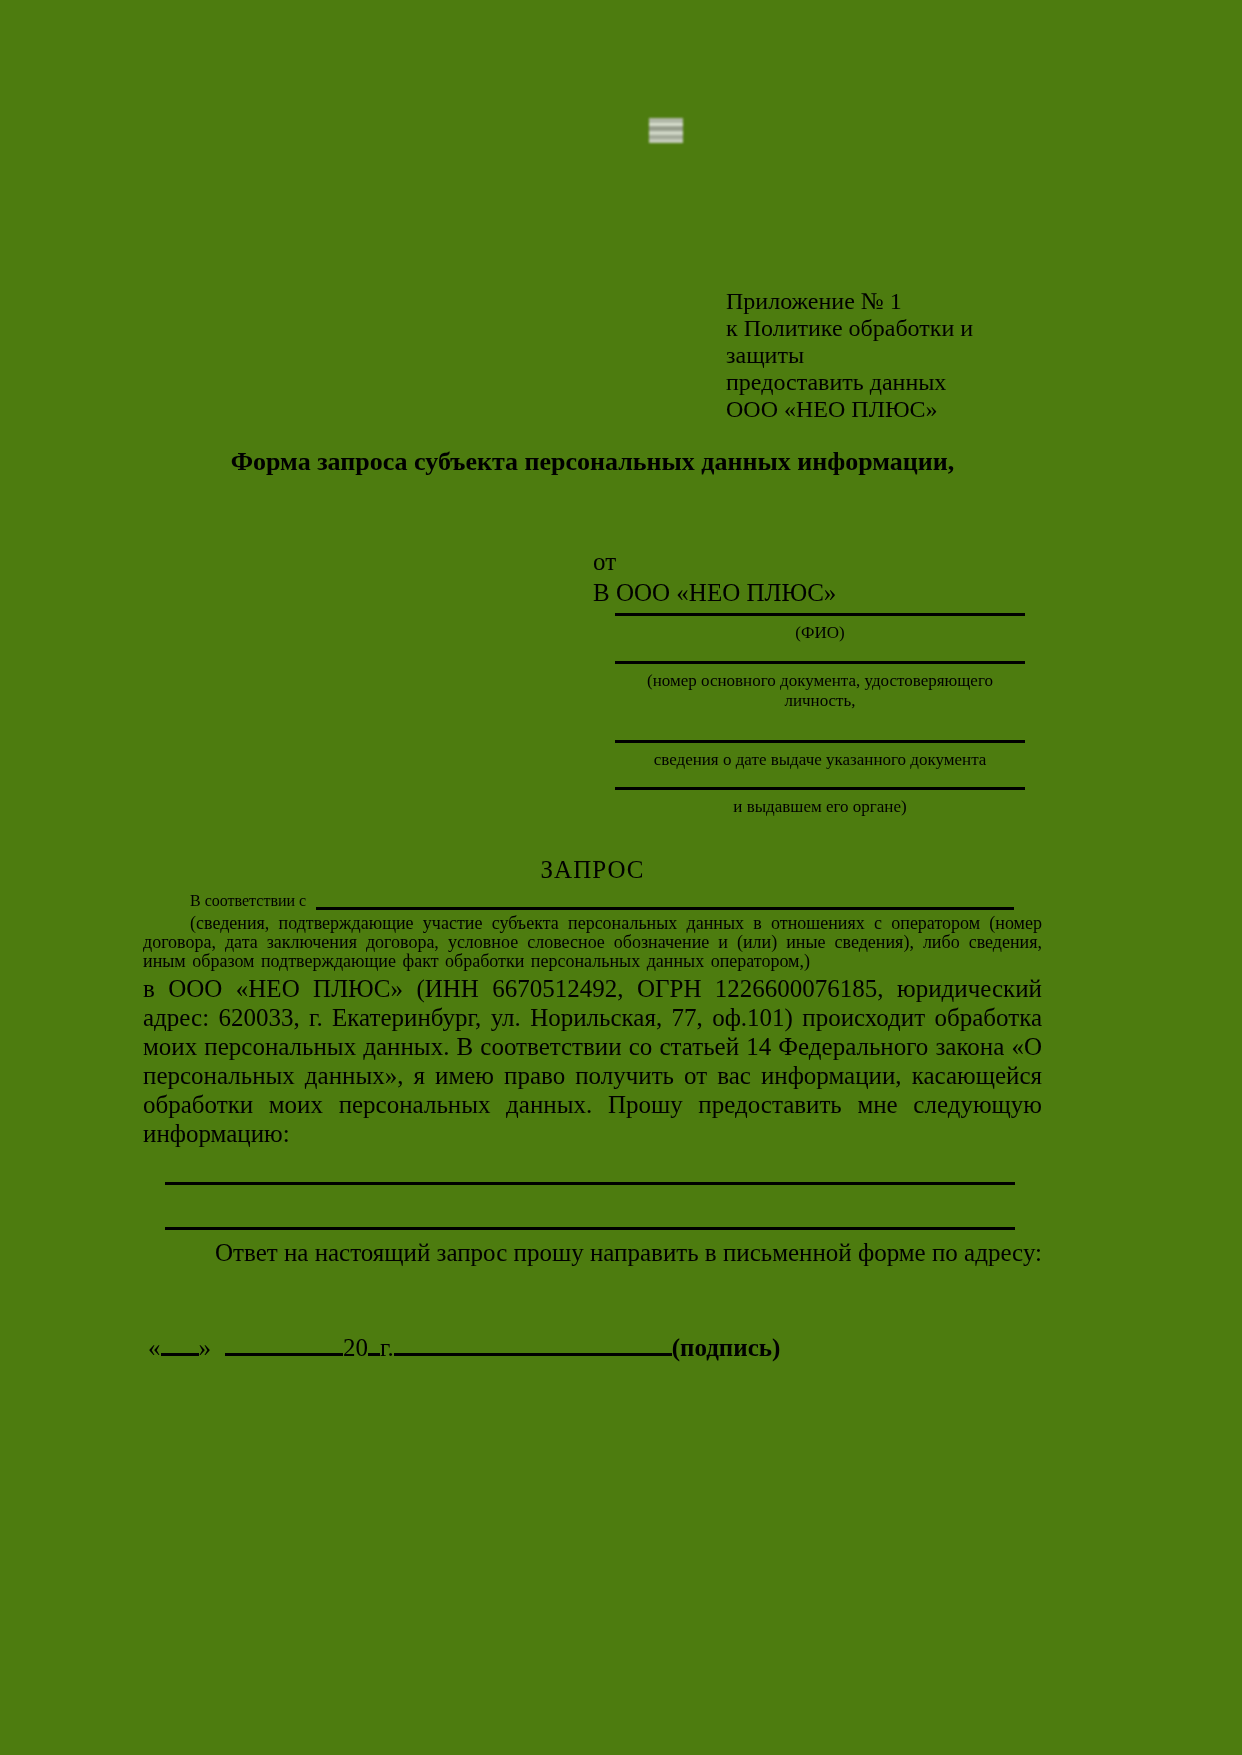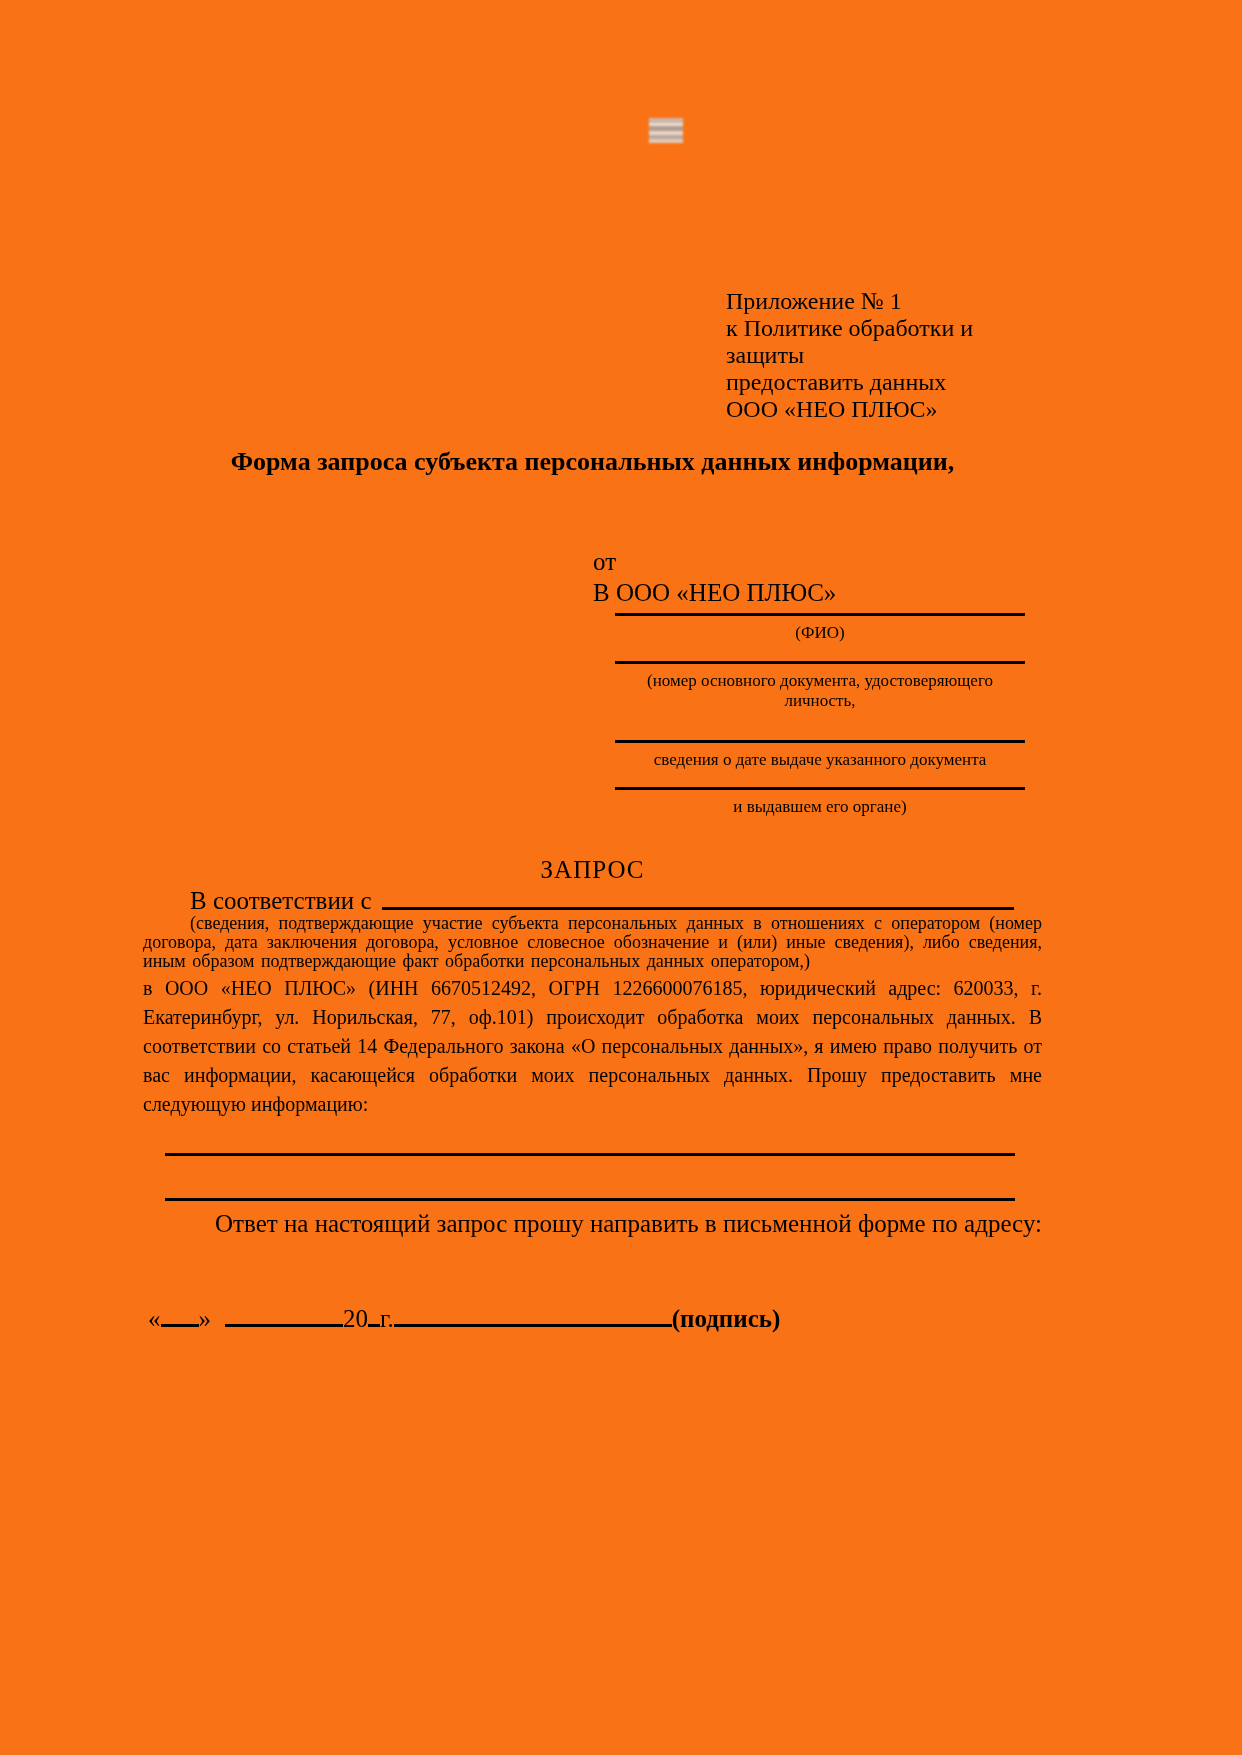--- a/index.html
+++ b/index.html
@@ -1,17 +1,17 @@
 <!DOCTYPE html>
 <html><head>
 <meta charset="utf-8">
 <style>
   html,body { margin:0; padding:0; background:#ffffff; }
   .page {
-    position:relative; width:1242px; height:1755px; background:#f97316;
+    position:relative; width:1242px; height:1755px; background:#4d7c0f;
     font-family:"Liberation Serif","DejaVu Serif",serif; color:#000;
     overflow:hidden;
   }
   .logo {
     position:absolute; left:649px; top:118px; width:34px; height:25px;
     background:linear-gradient(#c3c3c3 0 18%, #f0f0f0 18% 34%, #a5a5a5 34% 52%,
                #e6e6e6 52% 68%, #b3b3b3 68% 84%, #dadada 84% 100%);
     filter:blur(1px); opacity:.85;
   }
   .content { position:absolute; left:143px; top:0; width:899px; }
@@ -23,27 +23,27 @@
   .addressee { margin:66px 0 0 450px; width:432px; font-size:25px; line-height:31px; }
   .rule { height:0; border-bottom:3px solid #000; margin-left:22px; }
   .r1 { margin-top:5px; }
   .r2 { margin-top:18px; }
   .r3 { margin-top:29px; }
   .r4 { margin-top:17px; }
   .cap { margin-top:7px; margin-left:22px; text-align:center; font-size:17px; line-height:20px; }
 
   .zapros { margin-top:40px; text-align:center; font-size:25px; line-height:26px; letter-spacing:1px; }
 
-  .intro { margin-top:4px; display:flex; align-items:flex-end; font-size:25px; line-height:27px; }
+  .intro { margin-top:4px; display:flex; align-items:flex-end; font-size:16px; line-height:27px; }
   .intro-text { padding-left:47px; white-space:nowrap; }
   .fill { flex:1 1 auto; margin:0 28px 4px 10px; border-bottom:3px solid #000; }
 
   .footnote { font-size:18px; line-height:19px; text-align:justify; text-indent:47px; word-spacing:2px; }
 
-  .body-par { margin-top:3px; font-size:20px; line-height:29px; text-align:justify; }
+  .body-par { margin-top:3px; font-size:25px; line-height:29px; text-align:justify; }
 
   .blank-a, .blank-b { height:0; border-bottom:3px solid #000; margin:34px 27px 0 22px; }
   .blank-b { margin-top:42px; }
 
   .reply1 { margin-top:8px; font-size:25px; line-height:29px; text-align:right; }
   .reply2 { display:flex; align-items:flex-end; font-size:25px; line-height:29px; }
   .reply-fill { flex:1 1 auto; margin:0 0 3px 32px; border-bottom:3px solid #888; box-shadow:0 -2px 0 #000 inset; height:5px; }
   .reply-suffix { white-space:nowrap; }
 
   .bottom { margin-top:64px; display:flex; align-items:flex-end;

